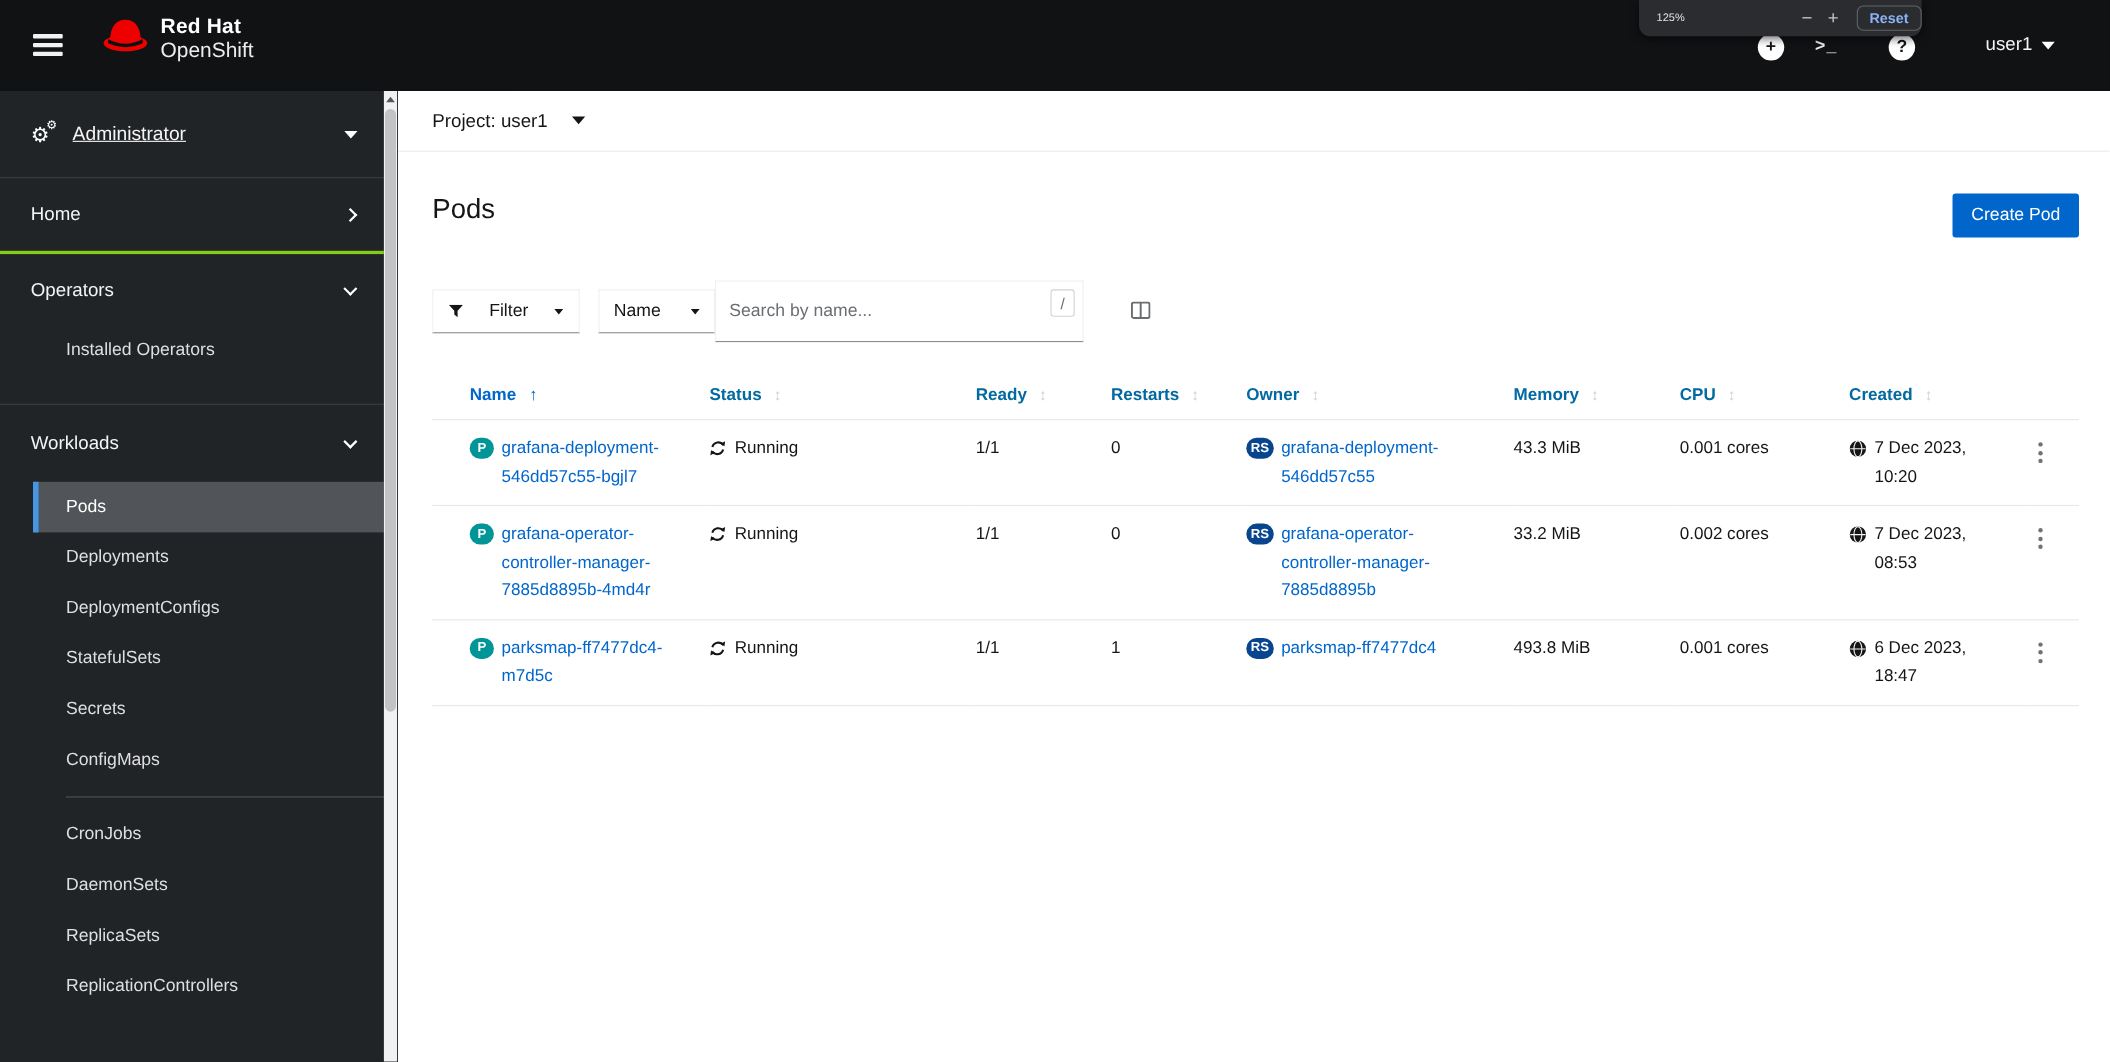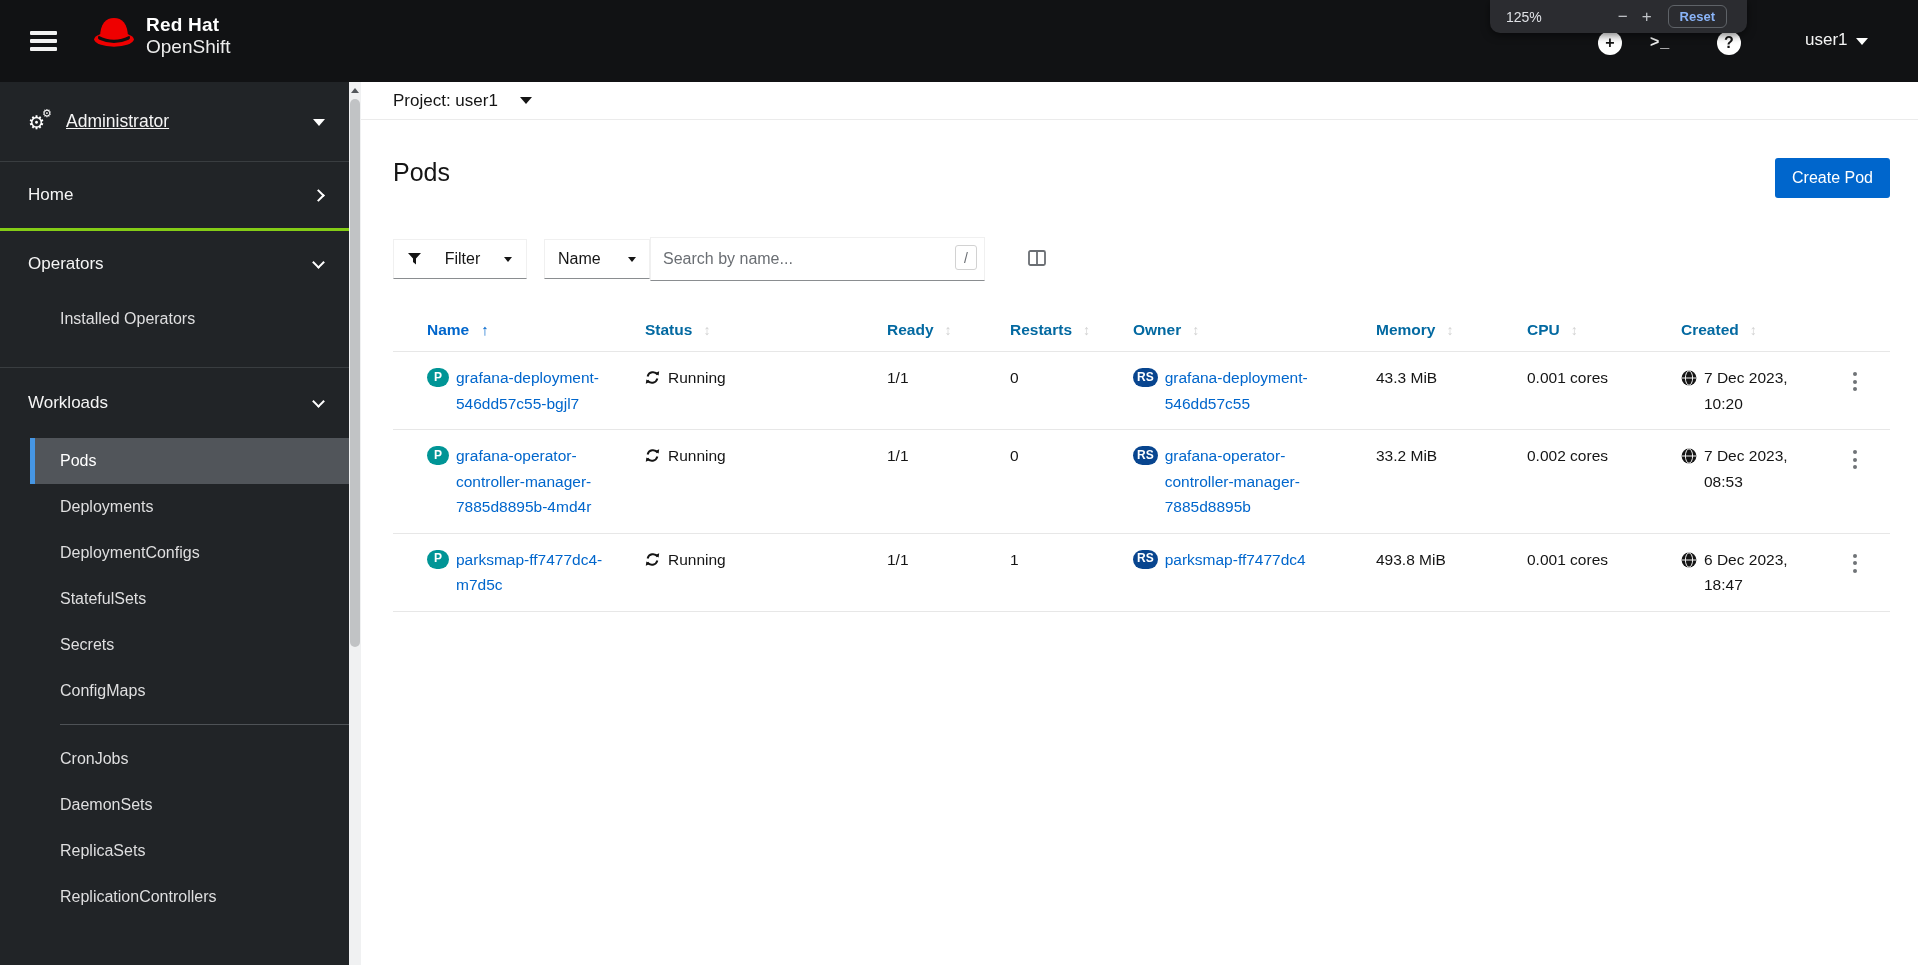--- a/index.html
+++ b/index.html
@@ -19,25 +19,25 @@
   .icon-create { left:1598px; }
   .icon-help  { left:1717px; }
   .icon-cli { position:absolute; left:1650px; top:33px; color:#ececec; font-size:16px; font-weight:700; letter-spacing:1px; cursor:pointer; }
   .icon-cli::after { content:">_"; }
   .user-menu { position:absolute; left:1805px; top:30px; display:flex; align-items:center; color:#f5f5f5; font-size:17px; cursor:pointer; }
   .caret-down-white { width:0; height:0; border-left:6px solid transparent; border-right:6px solid transparent; border-top:7px solid #fff; margin-left:8px; margin-top:2px; }
 
   
   .zoom-popup { position:fixed; left:1490px; top:0; width:257px; height:33px; background:#2b2c30; border-radius:0 0 10px 10px;
                 display:flex; align-items:center; z-index:60; box-shadow:0 2px 8px rgba(0,0,0,.55); }
-  .zoom-level { color:#dfe1e5; font-size:14px; margin-left:16px; }
+  .zoom-level { color:#dfe1e5; font-size:10px; margin-left:16px; }
   .zoom-btn { color:#c2c5c9; font-size:17px; line-height:1; cursor:pointer; }
   .zoom-minus { margin-left:auto; }
   .zoom-plus { margin-left:14px; }
-  .zoom-reset { margin:0 20px 0 16px; border:1px solid #5f6368; border-radius:6px; color:#8ab4f8; font-size:13px; font-weight:700;
+  .zoom-reset { margin:0 0 0 16px; border:1px solid #5f6368; border-radius:6px; color:#8ab4f8; font-size:13px; font-weight:700;
                 padding:3px 11px; cursor:pointer; }
 
   
   .sidebar { position:fixed; left:0; top:82px; width:349px; height:883px; background:#212427; color:#f5f5f5; z-index:30; overflow:hidden; }
   .persp { height:80px; display:flex; align-items:center; padding:0 24px 0 28px; border-bottom:1px solid #393d40; cursor:pointer; }
   .gears { position:relative; width:26px; height:22px; margin-right:12px; color:#fff; }
   .gears .g1 { position:absolute; left:0; top:0; font-size:19px; }
   .gears .g2 { position:absolute; left:14px; top:-4px; font-size:11px; }
   .persp-label { font-size:17.5px;text-decoration:underline; }
   .spacer { margin-left:auto; }
@@ -55,37 +55,37 @@
   .side-divider { height:1px; background:#4e5256; margin:10px 0 11px 60px; }
 
   
   .scrollbar { position:fixed; left:349px; top:82px; width:12px; height:883px; background:#f0f1f2; z-index:30; }
   .sb-btn { height:16px; display:flex; align-items:center; justify-content:center; cursor:pointer; }
   .sb-arrow { width:0; height:0; border-left:4px solid transparent; border-right:4px solid transparent; border-bottom:5px solid #54585c; }
   .sb-thumb { position:absolute; left:1px; top:17px; width:10px; height:548px; background:#c1c3c5; border-radius:5px; cursor:pointer; }
 
   
   .main { margin-left:361px; padding-top:82px; }
-  .project-bar { height:38px; background:#fff; border-bottom:1px solid #ebebeb; display:flex; align-items:center; padding-left:32px; }
+  .project-bar { height:56px; background:#fff; border-bottom:1px solid #ebebeb; display:flex; align-items:center; padding-left:32px; }
   .project-select { display:flex; align-items:center; font-size:17px; cursor:pointer; }
   .caret-down-dark { width:0; height:0; border-left:6px solid transparent; border-right:6px solid transparent; border-top:7px solid #151515; margin-left:22px; }
 
   .page-header { display:flex; justify-content:space-between; align-items:flex-start; padding:38px 28px 0 32px; }
   .page-title { font-size:25px; font-weight:500; color:#151515; }
   .create-btn { background:#0066cc; color:#fff; border:none; border-radius:3px; font-size:16px; font-family:inherit;
                 height:40px; padding:0 17px; cursor:pointer; }
 
   .toolbar { margin:39px 28px 0 32px; display:flex; align-items:center; }
   .pf-ctl { height:40px; background:#fff; border:1px solid #f0f0f0; border-bottom-color:#8a8d90; display:flex; align-items:center; font-size:16px; }
   .filter-btn { width:134px; padding:0 14px; justify-content:space-between; cursor:pointer; }
   .funnel { width:13px; height:12px; }
   .caret-sm { width:0; height:0; border-left:4.5px solid transparent; border-right:4.5px solid transparent; border-top:5.5px solid #151515; }
   .attr-select { width:106px; margin-left:17px; padding:0 13px; justify-content:space-between; cursor:pointer; }
   .search-wrap { position:relative; margin-left:0; }
-  .search-input { width:335px; height:44px; border:1px solid #f0f0f0; border-bottom-color:#8a8d90; font-size:16px; font-family:inherit;
+  .search-input { width:335px; height:56px; border:1px solid #f0f0f0; border-bottom-color:#8a8d90; font-size:16px; font-family:inherit;
                   padding:0 40px 0 12px; color:#151515; outline:none; }
   .search-input::placeholder { color:#6a6e73; }
   .slash-hint { position:absolute; right:8px; top:8px; width:22px; height:25px; border:1px solid #d2d2d2; border-radius:3px;
                 color:#6a6e73; font-size:14px; display:flex; align-items:center; justify-content:center; }
   .columns-btn { margin-left:41px; background:none; border:none; cursor:pointer; padding:2px; }
 
   table { border-collapse:collapse; table-layout:fixed; width:1497px; margin:30px 28px 0 32px; }
   th { text-align:left; font-size:15.5px; font-weight:700; color:#0369a1; padding:10px 8px 12px 0; border-bottom:1px solid #e7e7e7; vertical-align:top; }
   th.c-name { padding-left:34px; color:#0066cc; }
   td { font-size:15.5px; color:#151515; padding:13px 8px 13px 0; border-bottom:1px solid #e7e7e7; vertical-align:top; line-height:25.5px; }

